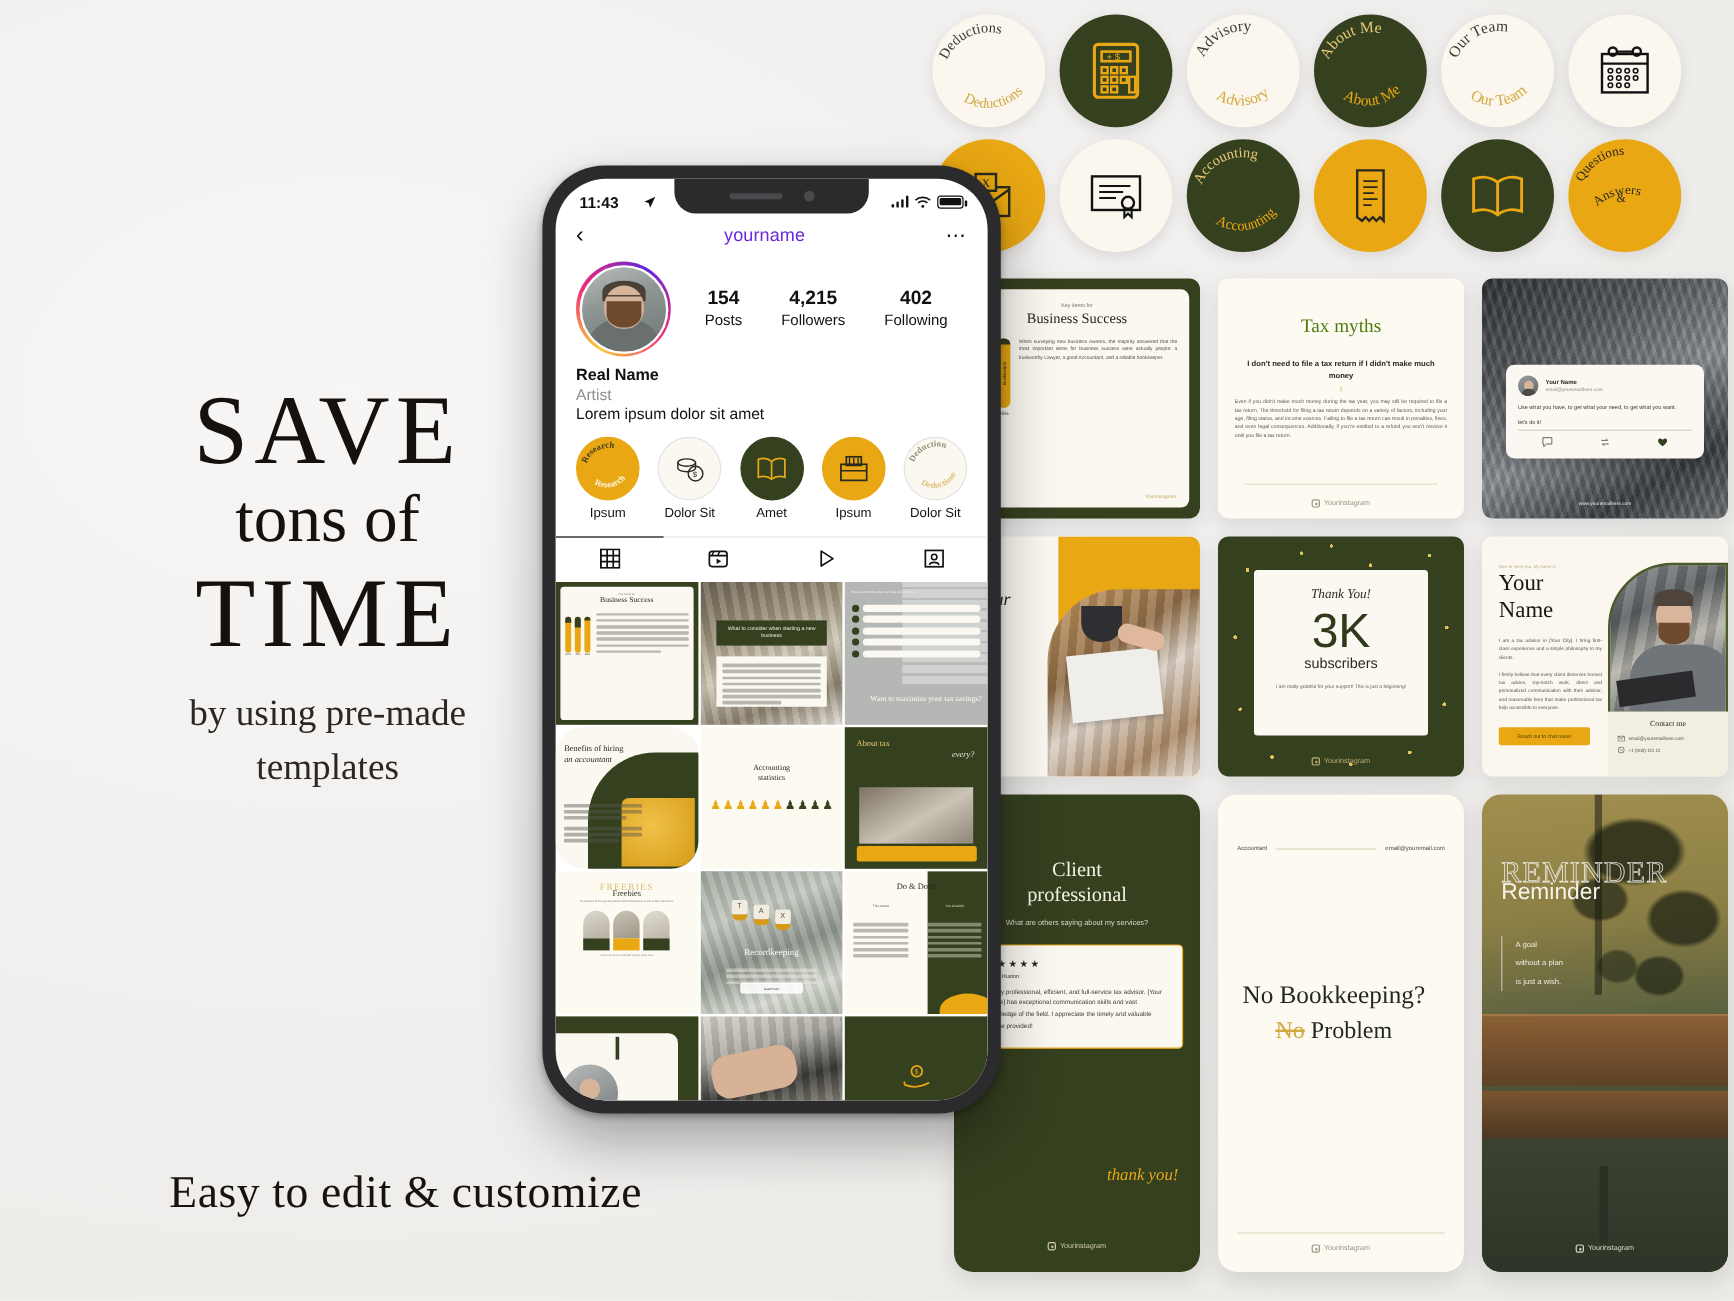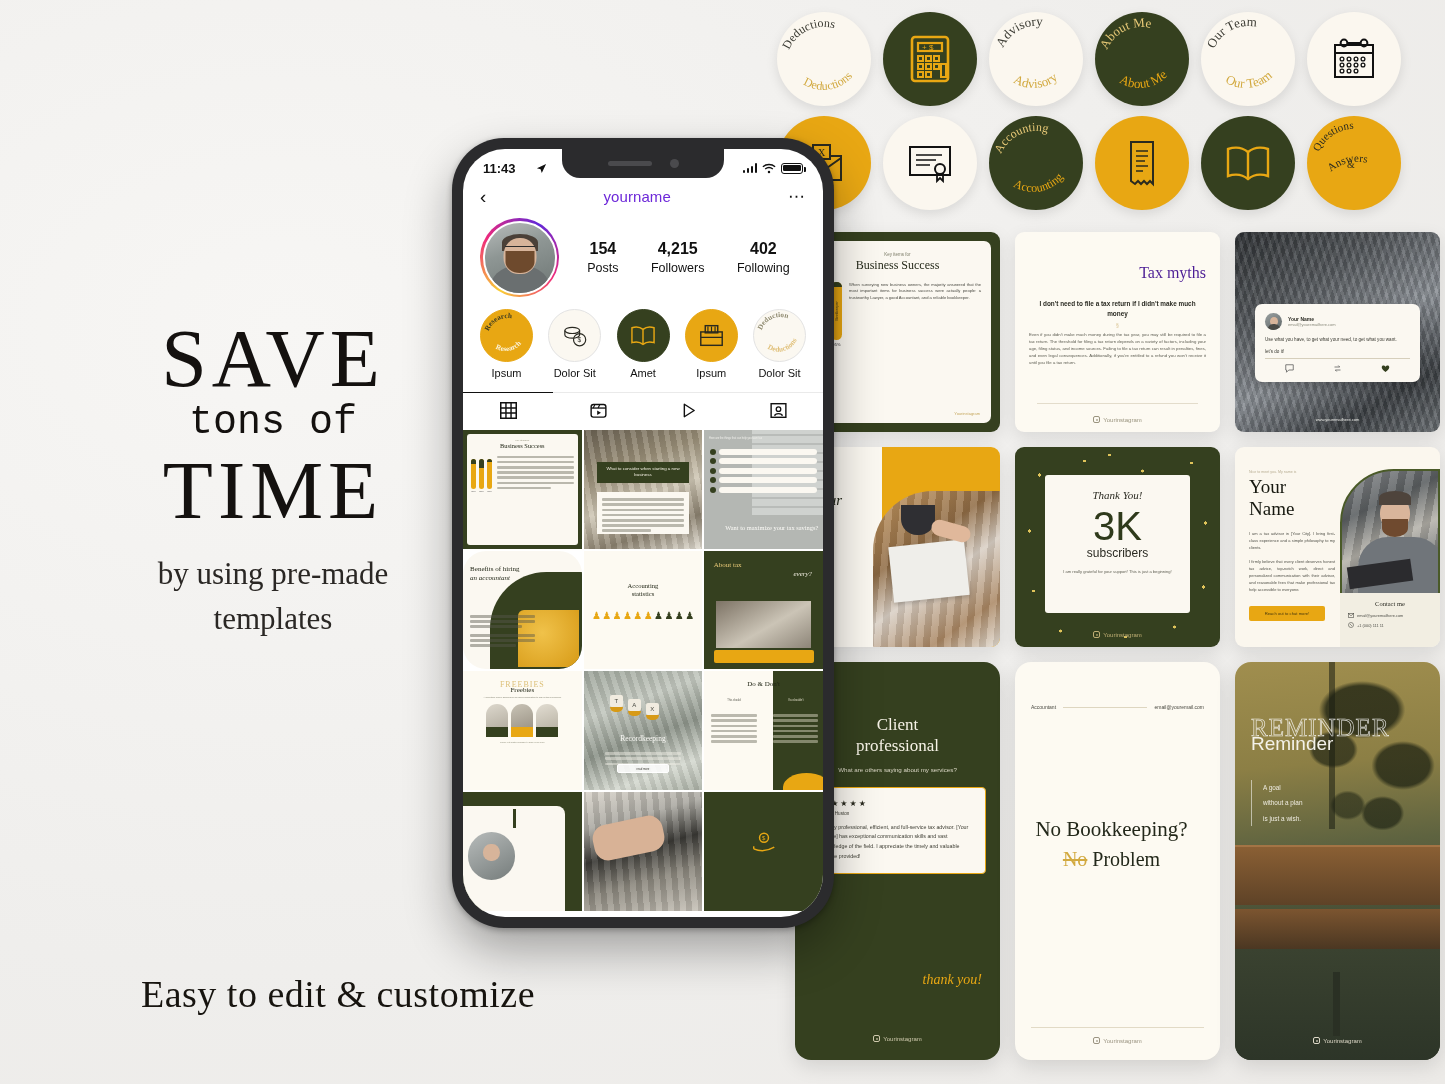--- a/index.html
+++ b/index.html
@@ -9,21 +9,21 @@
     font-family:"Liberation Sans", sans-serif;
     position:relative;
   }
   #stage { position:absolute; inset:0;
     background:
       radial-gradient(ellipse at 20% 30%, #f7f6f4 0%, #efeeec 60%, #eceae7 100%);
   }
   
   .left-copy { position:absolute; left:118px; top:320px; width:310px; text-align:center; }
   .hl-save { font-family:"Liberation Serif", serif; font-size:82px; letter-spacing:5px; color:#14110f; line-height:0.95; font-weight:400; }
-  .hl-tons { font-family:Liberation Mono, monospace; font-size:40px; color:#14110f; line-height:1.25; font-weight:400; }
+  .hl-tons { font-family:Liberation Serif, serif; font-size:56px; color:#14110f; line-height:1.25; font-weight:400; }
   .hl-time { font-family:"Liberation Serif", serif; font-size:82px; letter-spacing:5px; color:#14110f; line-height:1.05; font-weight:400; }
   .hl-sub { font-family:"Liberation Serif", serif; font-size:31px; color:#2a2724; line-height:1.45; margin-top:18px; }
   .bottom-copy { position:absolute; left:118px; top:972px; width:440px; text-align:center;
     font-family:"Liberation Serif", serif; font-size:38px; color:#17140f; letter-spacing:0.5px; }
 
   
   .phone { position:absolute; left:452px; top:138px; width:382px; height:790px;
     background:#2b2b2d; border-radius:52px; padding:11px;
     box-shadow:0 22px 48px rgba(0,0,0,.33), 0 2px 6px rgba(0,0,0,.3); z-index:40; }
   .screen { width:100%; height:100%; background:#fff; border-radius:42px; overflow:hidden; position:relative; }
@@ -277,21 +277,21 @@
                 <div style="font-size:4px;color:#333;margin-top:2px;">95%</div>
               </div>
             </div>
             <div style="flex:1;font-size:4.1px;line-height:1.55;color:#4a4a42;text-align:justify;">When surveying new business owners, the majority answered that the most important items for business success were actually people: a trustworthy Lawyer, a good Accountant, and a reliable bookkeeper.</div>
           </div>
           <div style="position:absolute;bottom:16px;right:20px;font-size:4px;color:#c6a85f;">Yourinstagram</div>
         </div>
       </div>
 
       <div class="card" style="background:#fdfaf2;padding:14px 14px;">
-        <div class="ser" style="text-align:right;font-size:16px;color:#4c1d95;margin-top:18px;">Tax myths</div>
+        <div class="ser" style="text-align:center;font-size:16px;color:#4d7c0f;margin-top:18px;">Tax myths</div>
         <div style="text-align:center;font-size:6.4px;font-weight:700;color:#2a2a22;margin-top:17px;line-height:1.5;">I don't need to file a tax return if I didn't make much money</div>
         <div style="text-align:center;color:#d9c392;font-size:5px;margin:4px 0;">§</div>
         <div style="font-size:4.3px;line-height:1.6;color:#5b5b50;text-align:justify;">Even if you didn't make much money during the tax year, you may still be required to file a tax return. The threshold for filing a tax return depends on a variety of factors, including your age, filing status, and income sources. Failing to file a tax return can result in penalties, fines, and even legal consequences. Additionally, if you're entitled to a refund you won't receive it until you file a tax return.</div>
         <div style="position:absolute;left:22px;right:22px;bottom:28px;height:1px;background:#e3dccb;"></div>
         <div class="footer-ig">
             <span class="igsq"></span>
             <span>Yourinstagram</span>
           </div>
       </div>
 
@@ -538,20 +538,25 @@
               <div class="av-glass"></div>
           </div>
         </div>
         <div class="stats">
           <div class="stat"><b>154</b><span>Posts</span></div>
           <div class="stat"><b>4,215</b><span>Followers</span></div>
           <div class="stat"><b>402</b><span>Following</span></div>
         </div>
       </div>
 
+      <div class="bio">
+        <div class="nm">Real Name</div>
+        <div class="rl">Artist</div>
+        <div class="ds">Lorem ipsum dolor sit amet</div>
+      </div>
 
       <div class="highs">
         <div class="high">
           <div class="hc yellow">
             <svg viewBox="0 0 53 53" style="width:100%;height:100%">
               <path id="h1a" d="M8,22 A21,21 0 0 1 36,10" fill="none"></path>
               <path id="h1b" d="M15,40 A21,21 0 0 0 46,26" fill="none"></path>
               <text class="curvtxt" fill="#3a3a22"><textPath href="#h1a">Research</textPath></text>
               <text class="curvtxt" fill="#fdf6e2"><textPath href="#h1b">Research</textPath></text>
             </svg>

